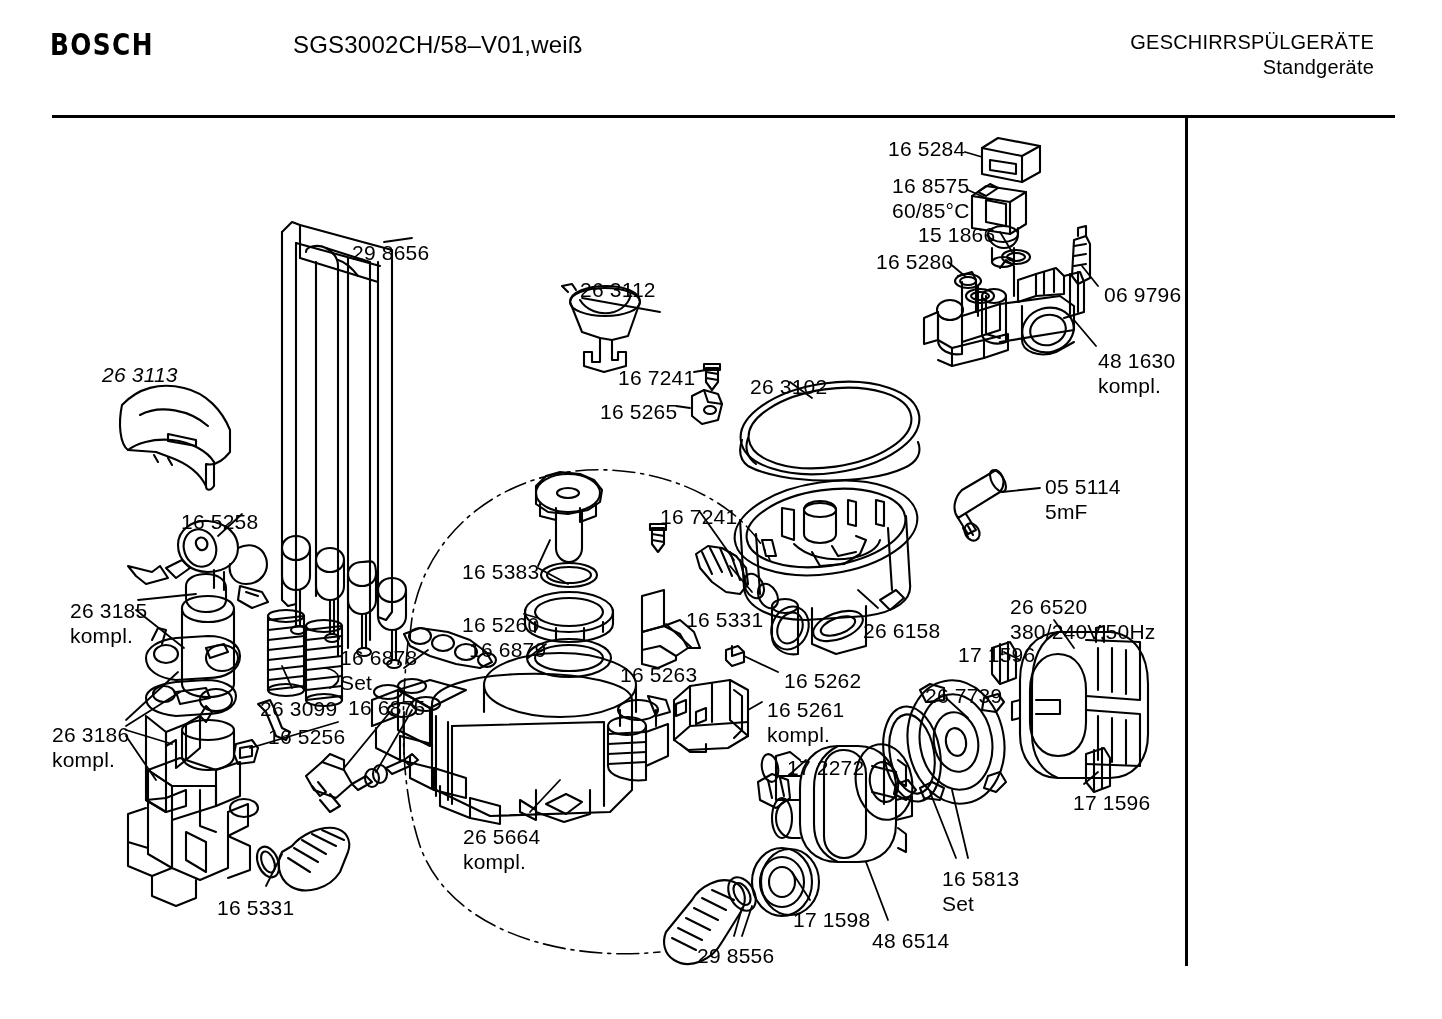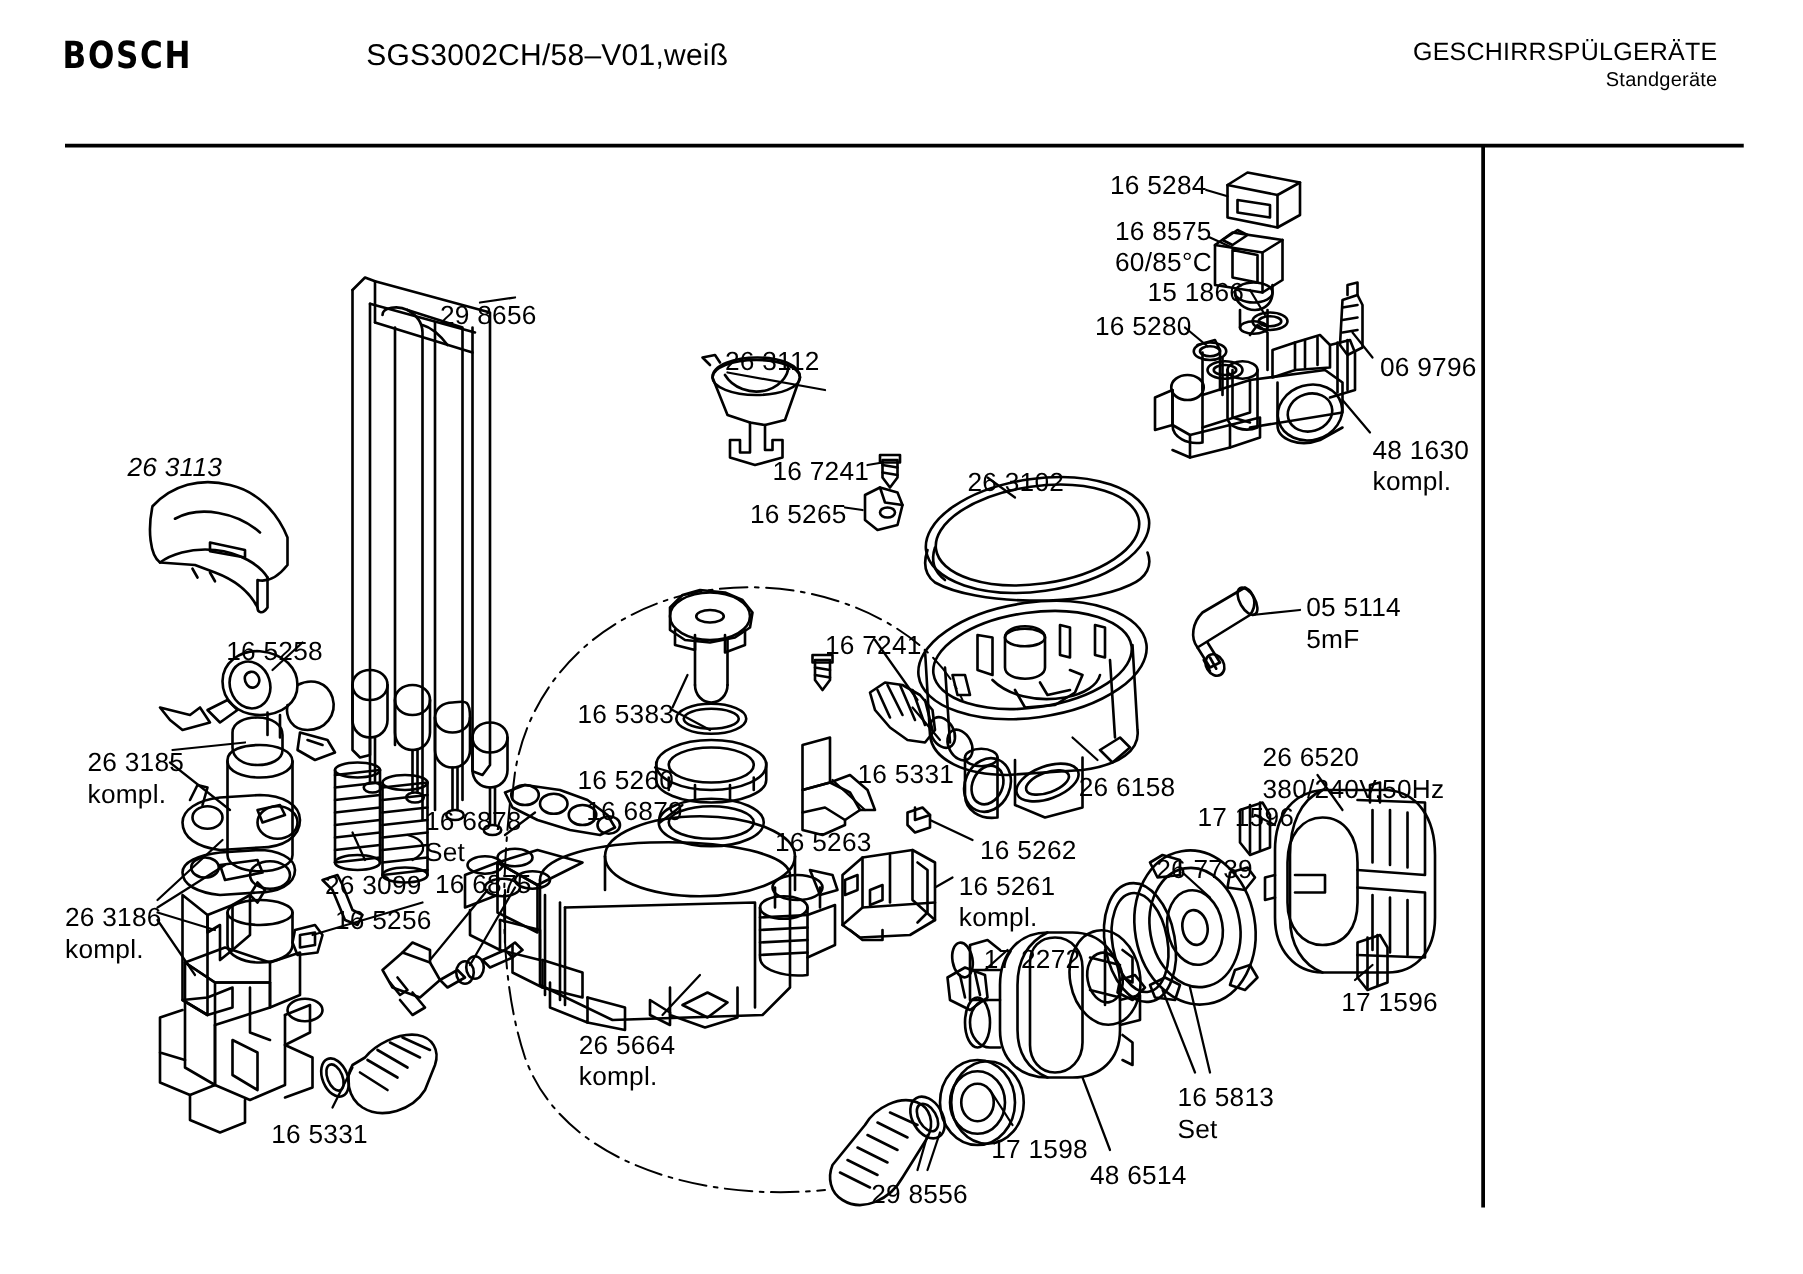--- a/index.html
+++ b/index.html
@@ -23,21 +23,21 @@
   .model{
     position:absolute;left:293px;top:31px;
     font-size:24px;letter-spacing:0.2px;white-space:nowrap;
   }
   .cat1{
     position:absolute;right:68px;top:31px;
     font-size:20px;letter-spacing:0.2px;white-space:nowrap;text-align:right;
   }
   .cat2{
     position:absolute;right:68px;top:56px;
-    font-size:16px;letter-spacing:0.2px;white-space:nowrap;text-align:center;
+    font-size:20px;letter-spacing:0.2px;white-space:nowrap;text-align:center;
   }
 
   
   .footer{
     position:absolute;left:62px;top:979px;
     font-size:19px;letter-spacing:0.4px;white-space:nowrap;
   }
 
   
   .frame-top{
@@ -563,21 +563,21 @@
       <div class="lbl" style="left: 469px; top: 637px;"><div>16 6879</div></div>
       <div class="lbl" style="left: 463px; top: 824px;"><div>26 5664</div><div>kompl.</div></div>
       <div class="lbl" style="left: 620px; top: 662px;"><div>16 5263</div></div>
       <div class="lbl" style="left: 580px; top: 277px;"><div>26 3112</div></div>
       <div class="lbl" style="left: 618px; top: 365px;"><div>16 7241</div></div>
       <div class="lbl" style="left: 600px; top: 399px;"><div>16 5265</div></div>
       <div class="lbl" style="left: 660px; top: 504px;"><div>16 7241</div></div>
       <div class="lbl" style="left: 686px; top: 607px;"><div>16 5331</div></div>
       <div class="lbl" style="left: 784px; top: 668px;"><div>16 5262</div></div>
       <div class="lbl" style="left: 767px; top: 697px;"><div>16 5261</div><div>kompl.</div></div>
-      <div class="lbl" style="left: 774px; top: 374px;"><div>26 3102</div></div>
+      <div class="lbl" style="left: 750px; top: 374px;"><div>26 3102</div></div>
       <div class="lbl" style="left: 863px; top: 618px;"><div>26 6158</div></div>
       <div class="lbl" style="left: 787px; top: 755px;"><div>17 2272</div></div>
       <div class="lbl" style="left: 793px; top: 907px;"><div>17 1598</div></div>
       <div class="lbl" style="left: 697px; top: 943px;"><div>29 8556</div></div>
       <div class="lbl" style="left: 872px; top: 928px;"><div>48 6514</div></div>
       <div class="lbl" style="left: 942px; top: 866px;"><div>16 5813</div><div>Set</div></div>
       <div class="lbl" style="left: 925px; top: 683px;"><div>26 7739</div></div>
       <div class="lbl" style="left: 958px; top: 642px;"><div>17 1596</div></div>
       <div class="lbl" style="left: 1073px; top: 790px;"><div>17 1596</div></div>
       <div class="lbl" style="left: 1010px; top: 594px;"><div>26 6520</div><div>380/240V,50Hz</div></div>

